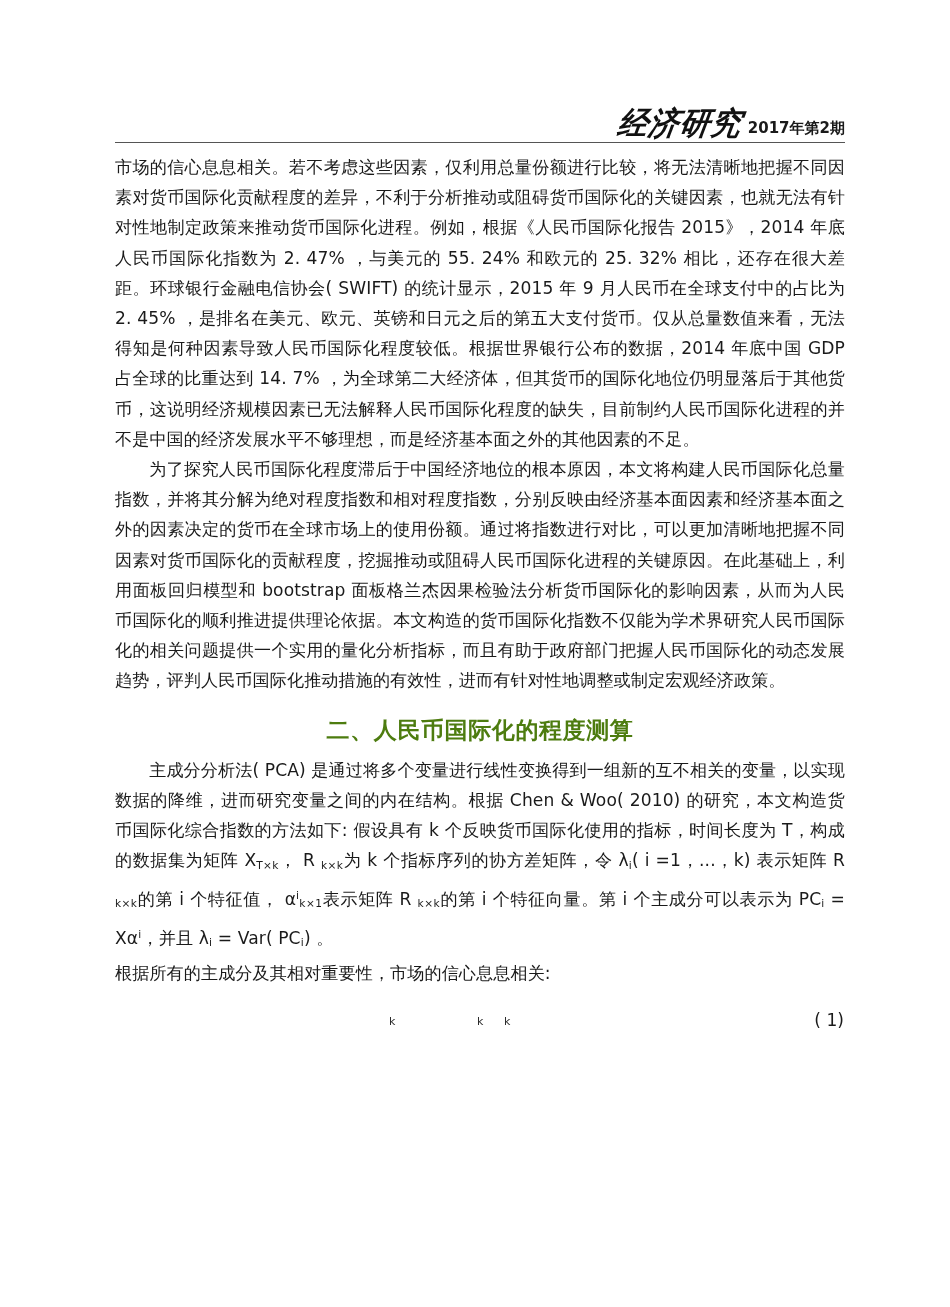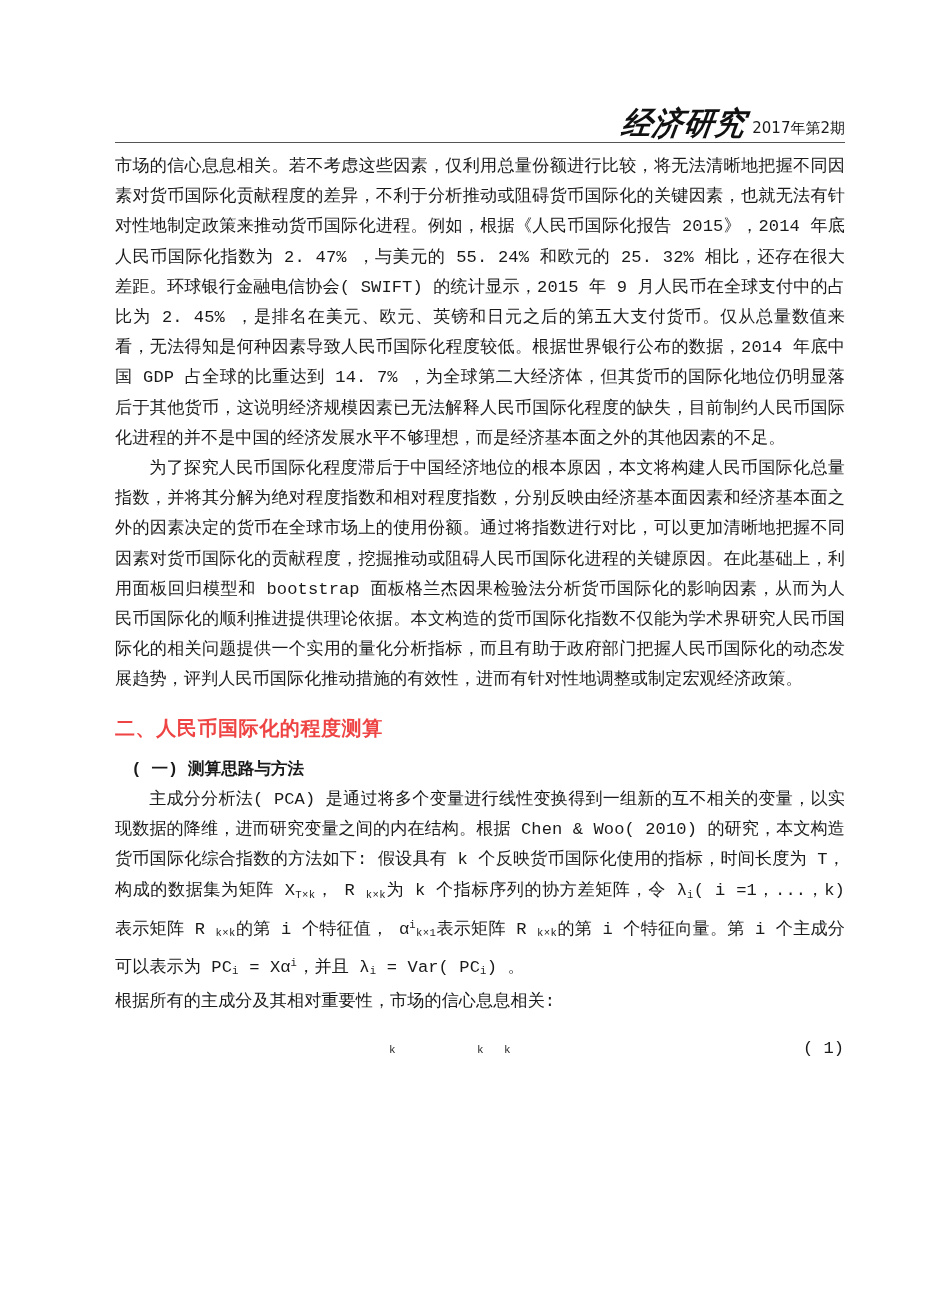--- a/index.html
+++ b/index.html
@@ -46,63 +46,63 @@
     transform: skewX(-8deg) scaleY(1.06);
     padding-right: 2px;
     white-space: nowrap;
   }
   .issue-line {
     font-size: 15px;
     line-height: 1;
     padding-bottom: 2px;
     color: #1a1a1a;
     white-space: nowrap;
+    font-weight: bold;
   }
   .header-rule {
     position: absolute;
     left: 0;
     top: 46px;
     width: 730px;
     height: 1px;
     background: #555555;
   }
 
   
   .content {
     position: absolute;
     left: 115px;
     top: 152px;
     width: 730px;
-    font-family: Liberation Mono, monospace;
   }
   .para {
     font-size: 17.1px;
     line-height: 30.2px;
     text-align: justify;
     text-justify: inter-ideograph;
     margin: 0;
     color: #1a1a1a;
     letter-spacing: 0.1px;
   }
   .para.indent {
     text-indent: 2em;
   }
   .para.noindent {
     text-indent: 0;
   }
 
   
   .section-heading {
-    font-size: 20px;
+    font-size: 23px;
     line-height: 30.2px;
-    text-align: left;
+    text-align: center;
     margin: 0;
     padding-top: 19px;
     padding-bottom: 10px;
-    color: #ef4444;
+    color: #4d7c0f;
     letter-spacing: 0.6px;
   }
   .sub-heading {
     font-size: 16.6px;
     line-height: 30.2px;
     margin: 0;
     text-indent: 1em;
     color: #1a1a1a;
   }
 
@@ -156,21 +156,20 @@
   </div>
 
   <div class="content">
 
     <p class="para noindent">市场的信心息息相关。若不考虑这些因素，仅利用总量份额进行比较，将无法清晰地把握不同因素对货币国际化贡献程度的差异，不利于分析推动或阻碍货币国际化的关键因素，也就无法有针对性地制定政策来推动货币国际化进程。例如，根据《人民币国际化报告 2015》，2014 年底人民币国际化指数为 2. 47% ，与美元的 55. 24% 和欧元的 25. 32% 相比，还存在很大差距。环球银行金融电信协会( SWIFT) 的统计显示，2015 年 9 月人民币在全球支付中的占比为 2. 45% ，是排名在美元、欧元、英镑和日元之后的第五大支付货币。仅从总量数值来看，无法得知是何种因素导致人民币国际化程度较低。根据世界银行公布的数据，2014 年底中国 GDP 占全球的比重达到 14. 7% ，为全球第二大经济体，但其货币的国际化地位仍明显落后于其他货币，这说明经济规模因素已无法解释人民币国际化程度的缺失，目前制约人民币国际化进程的并不是中国的经济发展水平不够理想，而是经济基本面之外的其他因素的不足。</p>
 
     <p class="para indent">为了探究人民币国际化程度滞后于中国经济地位的根本原因，本文将构建人民币国际化总量指数，并将其分解为绝对程度指数和相对程度指数，分别反映由经济基本面因素和经济基本面之外的因素决定的货币在全球市场上的使用份额。通过将指数进行对比，可以更加清晰地把握不同因素对货币国际化的贡献程度，挖掘推动或阻碍人民币国际化进程的关键原因。在此基础上，利用面板回归模型和 bootstrap 面板格兰杰因果检验法分析货币国际化的影响因素，从而为人民币国际化的顺利推进提供理论依据。本文构造的货币国际化指数不仅能为学术界研究人民币国际化的相关问题提供一个实用的量化分析指标，而且有助于政府部门把握人民币国际化的动态发展趋势，评判人民币国际化推动措施的有效性，进而有针对性地调整或制定宏观经济政策。</p>
 
     <h2 class="section-heading">二、人民币国际化的程度测算</h2>
 
-    <h3 class="sub-heading">( 一) 测算思路与方法</h3>
 
 
     <p class="para indent">
       <span class="mi">主成分分析法( PCA) 是通过将多个变量进行线性变换得到一组新的互不相关的变量，以实现数据的降维，进而研究变量之间的内在结构。根据 Chen &amp; Woo( 2010) 的研究，本文构造货币国际化综合指数的方法如下: 假设具有 k 个反映货币国际化使用的指标，时间长度为 T，构成的数据集为矩阵 X</span><span class="sub">T×k</span><span class="mi">，  R </span><span class="sub">k×k</span><span class="mi">为 k 个指标序列的协方差矩阵，令 λ</span><span class="sub">i</span><span class="mi">( i =1，...，k) 表示矩阵 R </span><span class="sub">k×k</span><span class="mi">的第 i 个特征值， α</span><span class="sup">i</span><span class="sub">k×1</span><span class="mi">表示矩阵 R </span><span class="sub">k×k</span><span class="mi">的第 i 个特征向量。第 i 个主成分可以表示为 PC</span><span class="sub">i</span><span class="mi"> = Xα</span><span class="sup">i</span><span class="mi">，并且 λ</span><span class="sub">i</span><span class="mi"> = Var( PC</span><span class="sub">i</span><span class="mi">) 。</span>
     </p>
 
     <p class="para noindent">根据所有的主成分及其相对重要性，市场的信心息息相关:</p>
 
     <div class="equation-block">
       <span class="eq-mark eq-mark-1">k</span>

